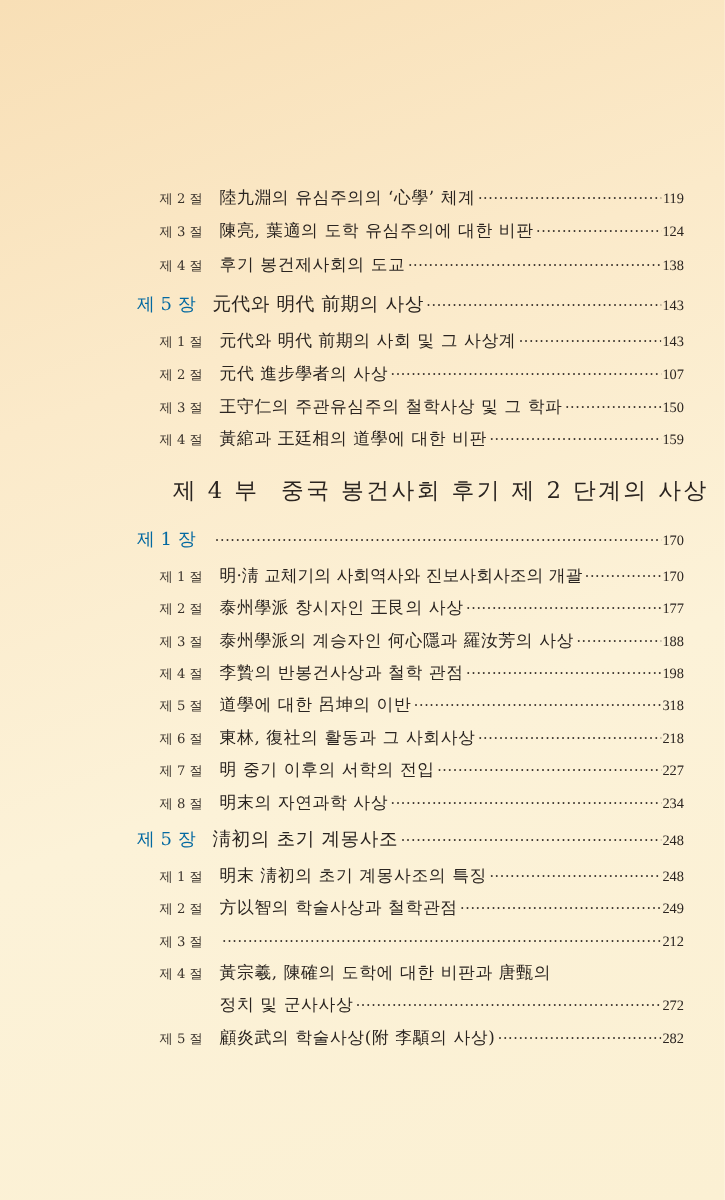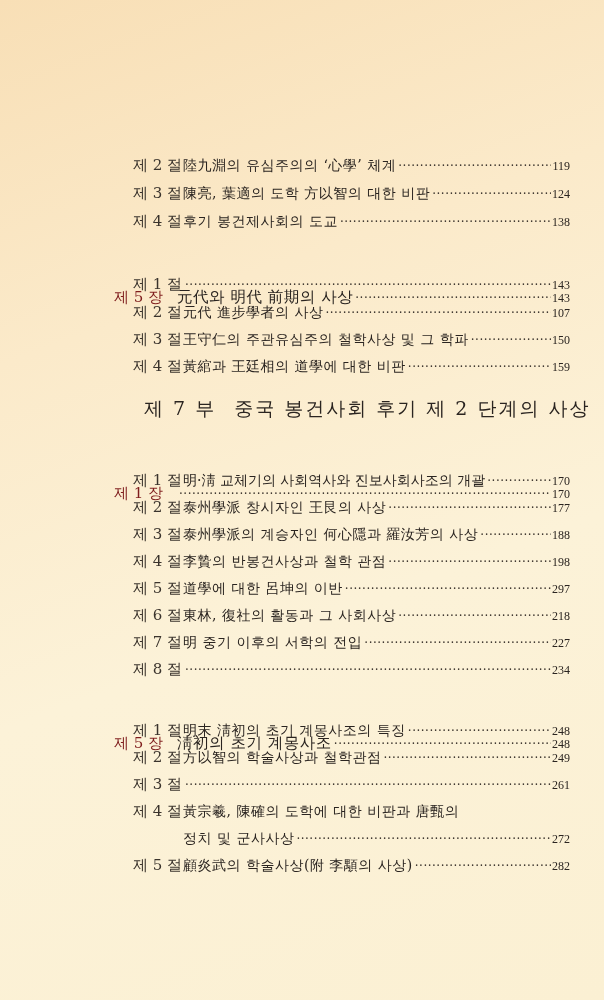--- a/index.html
+++ b/index.html
@@ -27,21 +27,21 @@
       align-items: baseline;
       white-space: nowrap;
       left: 133px;
       width: 437px;
       font-size: 14px;
       line-height: 18px;
     }
     .row .num {
       width: 50px;
       flex: 0 0 50px;
-      font-size: 15px;
+      font-size: 11px;
       color: #3a332c;
     }
     .row .title {
       flex: 0 0 auto;
       letter-spacing: 0.5px;
     }
     .row .dots {
       flex: 1 1 auto;
       overflow: hidden;
       margin: 0 1px 0 2px;
@@ -60,22 +60,21 @@
     }
     .row.chapter {
       left: 114px;
       width: 456px;
       font-size: 15.5px;
     }
     .row.chapter .num {
       width: 63px;
       flex: 0 0 63px;
       font-size: 15px;
-      color: #7f1d1d;
-      margin-top: 44px;
+      color: #0369a1;
     }
     .row.cont .num { visibility: hidden; }
     .part-heading {
       position: absolute;
       left: 144px;
       top: 396px;
       white-space: nowrap;
       font-size: 19px;
       letter-spacing: 2px;
       color: #2a2420;
@@ -88,39 +87,40 @@
 <div class="page">
 
   <div class="row" style="top:156px">
     <span class="num">제 2 절</span>
     <span class="title">陸九淵의 유심주의의 ‘心學’ 체계</span>
     <span class="dots"></span>
     <span class="page-no">119</span>
   </div>
   <div class="row" style="top:184px">
     <span class="num">제 3 절</span>
-    <span class="title">陳亮, 葉適의 도학 方以智의 대한 비판</span>
+    <span class="title">陳亮, 葉適의 도학 유심주의에 대한 비판</span>
     <span class="dots"></span>
     <span class="page-no">124</span>
   </div>
   <div class="row" style="top:212px">
     <span class="num">제 4 절</span>
     <span class="title">후기 봉건제사회의 도교</span>
     <span class="dots"></span>
     <span class="page-no">138</span>
   </div>
 
   <div class="row chapter" style="top:244px">
     <span class="num">제 5 장</span>
     <span class="title">元代와 明代 前期의 사상</span>
     <span class="dots"></span>
     <span class="page-no">143</span>
   </div>
   <div class="row" style="top:275px">
     <span class="num">제 1 절</span>
+    <span class="title">元代와 明代 前期의 사회 및 그 사상계</span>
     <span class="dots"></span>
     <span class="page-no">143</span>
   </div>
   <div class="row" style="top:303px">
     <span class="num">제 2 절</span>
     <span class="title">元代 進步學者의 사상</span>
     <span class="dots"></span>
     <span class="page-no">107</span>
   </div>
   <div class="row" style="top:330px">
@@ -130,21 +130,21 @@
     <span class="page-no">150</span>
   </div>
   <div class="row" style="top:357px">
     <span class="num">제 4 절</span>
     <span class="title">黃綰과 王廷相의 道學에 대한 비판</span>
     <span class="dots"></span>
     <span class="page-no">159</span>
   </div>
 
   <div class="part-heading">
-    <span class="part-num">제 7 부</span><span>중국 봉건사회 후기 제 2 단계의 사상</span>
+    <span class="part-num">제 4 부</span><span>중국 봉건사회 후기 제 2 단계의 사상</span>
   </div>
 
   <div class="row chapter" style="top:440px">
     <span class="num">제 1 장</span>
     <span class="dots"></span>
     <span class="page-no">170</span>
   </div>
   <div class="row" style="top:471px">
     <span class="num">제 1 절</span>
     <span class="title" style="letter-spacing:0">明·淸 교체기의 사회역사와 진보사회사조의 개괄</span>
@@ -166,36 +166,37 @@
   <div class="row" style="top:552px">
     <span class="num">제 4 절</span>
     <span class="title">李贄의 반봉건사상과 철학 관점</span>
     <span class="dots"></span>
     <span class="page-no">198</span>
   </div>
   <div class="row" style="top:579px">
     <span class="num">제 5 절</span>
     <span class="title">道學에 대한 呂坤의 이반</span>
     <span class="dots"></span>
-    <span class="page-no">297</span>
+    <span class="page-no">318</span>
   </div>
   <div class="row" style="top:606px">
     <span class="num">제 6 절</span>
     <span class="title">東林, 復社의 활동과 그 사회사상</span>
     <span class="dots"></span>
     <span class="page-no">218</span>
   </div>
   <div class="row" style="top:633px">
     <span class="num">제 7 절</span>
     <span class="title">明 중기 이후의 서학의 전입</span>
     <span class="dots"></span>
     <span class="page-no">227</span>
   </div>
   <div class="row" style="top:660px">
     <span class="num">제 8 절</span>
+    <span class="title">明末의 자연과학 사상</span>
     <span class="dots"></span>
     <span class="page-no">234</span>
   </div>
 
   <div class="row chapter" style="top:690px">
     <span class="num">제 5 장</span>
     <span class="title">淸初의 초기 계몽사조</span>
     <span class="dots"></span>
     <span class="page-no">248</span>
   </div>
@@ -207,21 +208,21 @@
   </div>
   <div class="row" style="top:748px">
     <span class="num">제 2 절</span>
     <span class="title">方以智의 학술사상과 철학관점</span>
     <span class="dots"></span>
     <span class="page-no">249</span>
   </div>
   <div class="row" style="top:775px">
     <span class="num">제 3 절</span>
     <span class="dots"></span>
-    <span class="page-no">261</span>
+    <span class="page-no">212</span>
   </div>
   <div class="row" style="top:802px">
     <span class="num">제 4 절</span>
     <span class="title">黃宗羲, 陳確의 도학에 대한 비판과 唐甄의</span>
   </div>
   <div class="row cont" style="top:829px">
     <span class="num"></span>
     <span class="title">정치 및 군사사상</span>
     <span class="dots"></span>
     <span class="page-no">272</span>

